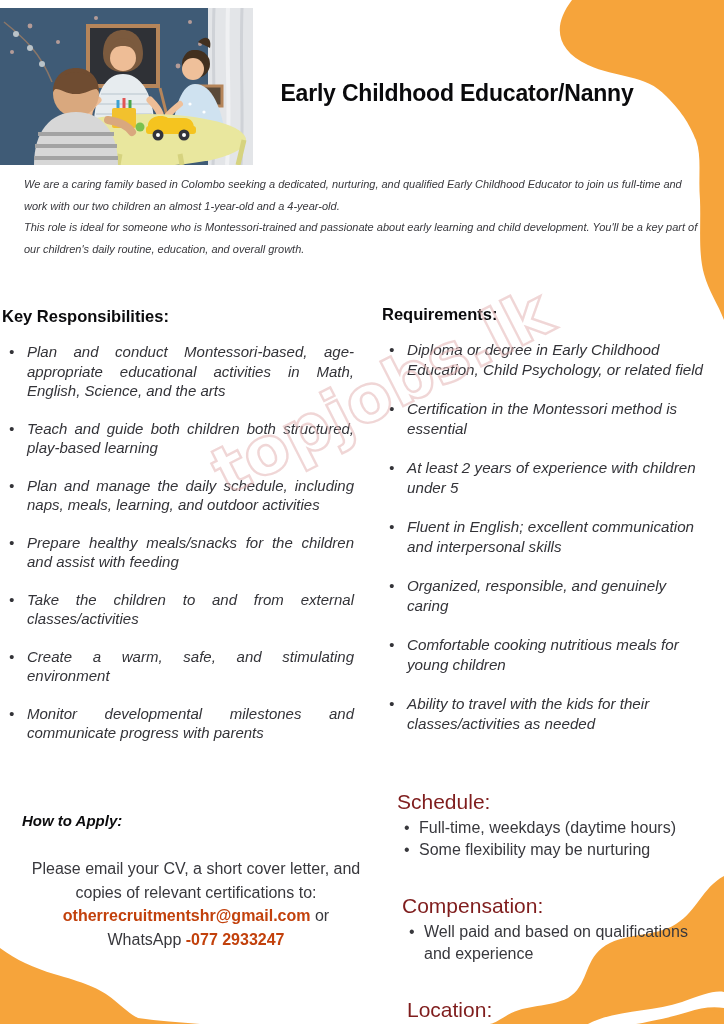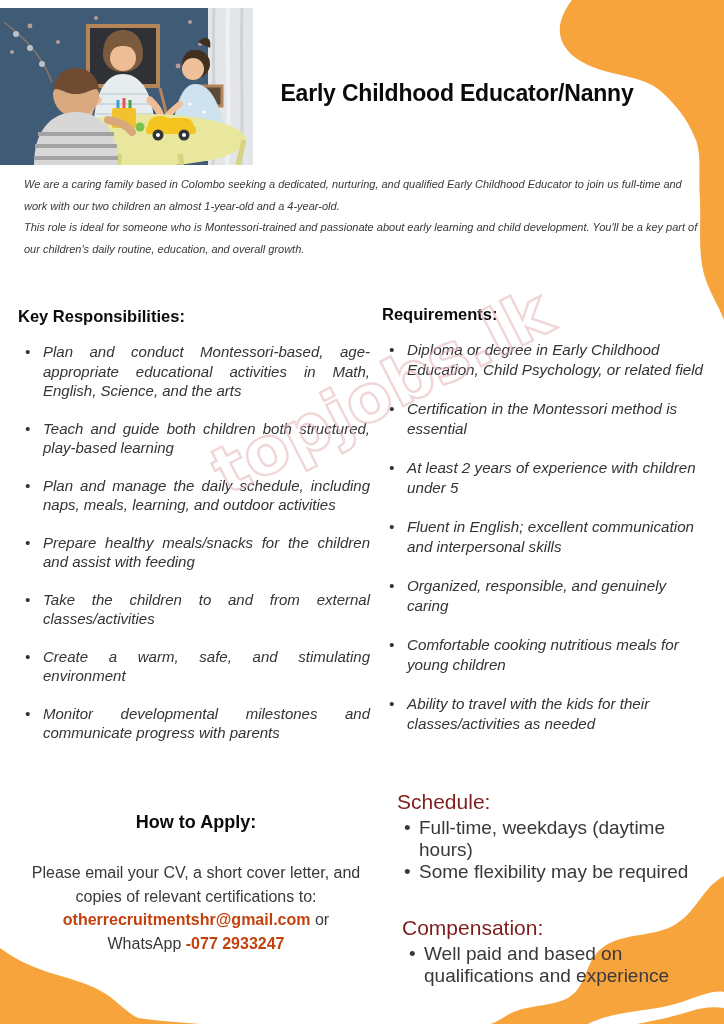--- a/index.html
+++ b/index.html
@@ -24,34 +24,34 @@
     position:absolute; left:24px; top:174px; width:676px; z-index:1;
     text-align:left; font-style:italic; font-size:11px; line-height:21.5px;
     color:#38383d;
   }
   
   .col { position:absolute; z-index:1; }
   .col h3 { font-size:16.5px; font-weight:700; color:#0b0b0d; margin:0 0 16px 0; }
   .col ul { list-style:none; }
   .col li { position:relative; padding-left:25px; color:#333338;font-style:italic; }
   .col li::before { content:"\2022"; position:absolute; left:7px; top:0; }
-  .left-col  { left:18px;  top:307px; width:352px; }
+  .left-col  { left:2px;  top:307px; width:352px; }
   .left-col li { font-style:italic; text-align:justify; font-size:15px; line-height:19.5px; margin-bottom:18px; }
   .right-col { left:382px; top:305px; width:322px; }
   .right-col li { font-size:15.2px; line-height:19.5px; margin-bottom:20px; }
   
   .apply { position:absolute; left:22px; top:812px; width:348px; z-index:1; }
-  .apply h3 { font-weight:700; font-size:18px; color:#0b0b0d; margin:0 0 28px 0;text-align:center; }
+  .apply h3 { font-style:italic; font-weight:700; font-size:15px; color:#0b0b0d; margin:0 0 28px 0; }
   .apply p { font-size:16px; line-height:23.5px; color:#38383d;text-align:center; }
   .apply strong { color:#c2410c; font-weight:700; }
   
   .details { position:absolute; left:397px; top:790px; width:327px; z-index:1; }
   .detail h4 { font-size:21px; font-weight:400; color:#7f1d1d; margin:0 0 3px 0; }
   .detail ul { list-style:none; }
-  .detail li { position:relative; padding-left:22px; font-size:19px; line-height:22px; color:#38383d; max-width:300px; }
+  .detail li { position:relative; padding-left:22px; font-size:16px; line-height:22px; color:#38383d; max-width:300px; }
   .detail li::before { content:"\2022"; position:absolute; left:7px; top:0; }
   .detail + .detail { margin-top:33px; }
   .detail.indent-1 { margin-left:5px; }
   .detail.indent-2 { margin-left:10px; }
   
   .watermark { position:absolute; inset:0; z-index:2; pointer-events:none; }
 </style>
 </head>
 <body>
 
@@ -192,21 +192,21 @@
       <strong>otherrecruitmentshr@gmail.com</strong><span> or</span><br>
       <span>WhatsApp </span><strong>-077 2933247</strong>
     </p>
   </div>
 
   <div class="details">
     <div class="detail">
       <h4>Schedule:</h4>
       <ul>
           <li>Full-time, weekdays (daytime hours)</li>
-          <li>Some flexibility may be required</li>
+          <li>Some flexibility may be nurturing</li>
         </ul>
     </div>
     <div class="detail indent-1">
       <h4>Compensation:</h4>
       <ul>
           <li>Well paid and based on qualifications and experience</li>
         </ul>
     </div>
     <div class="detail indent-2">
       <h4>Location:</h4>

